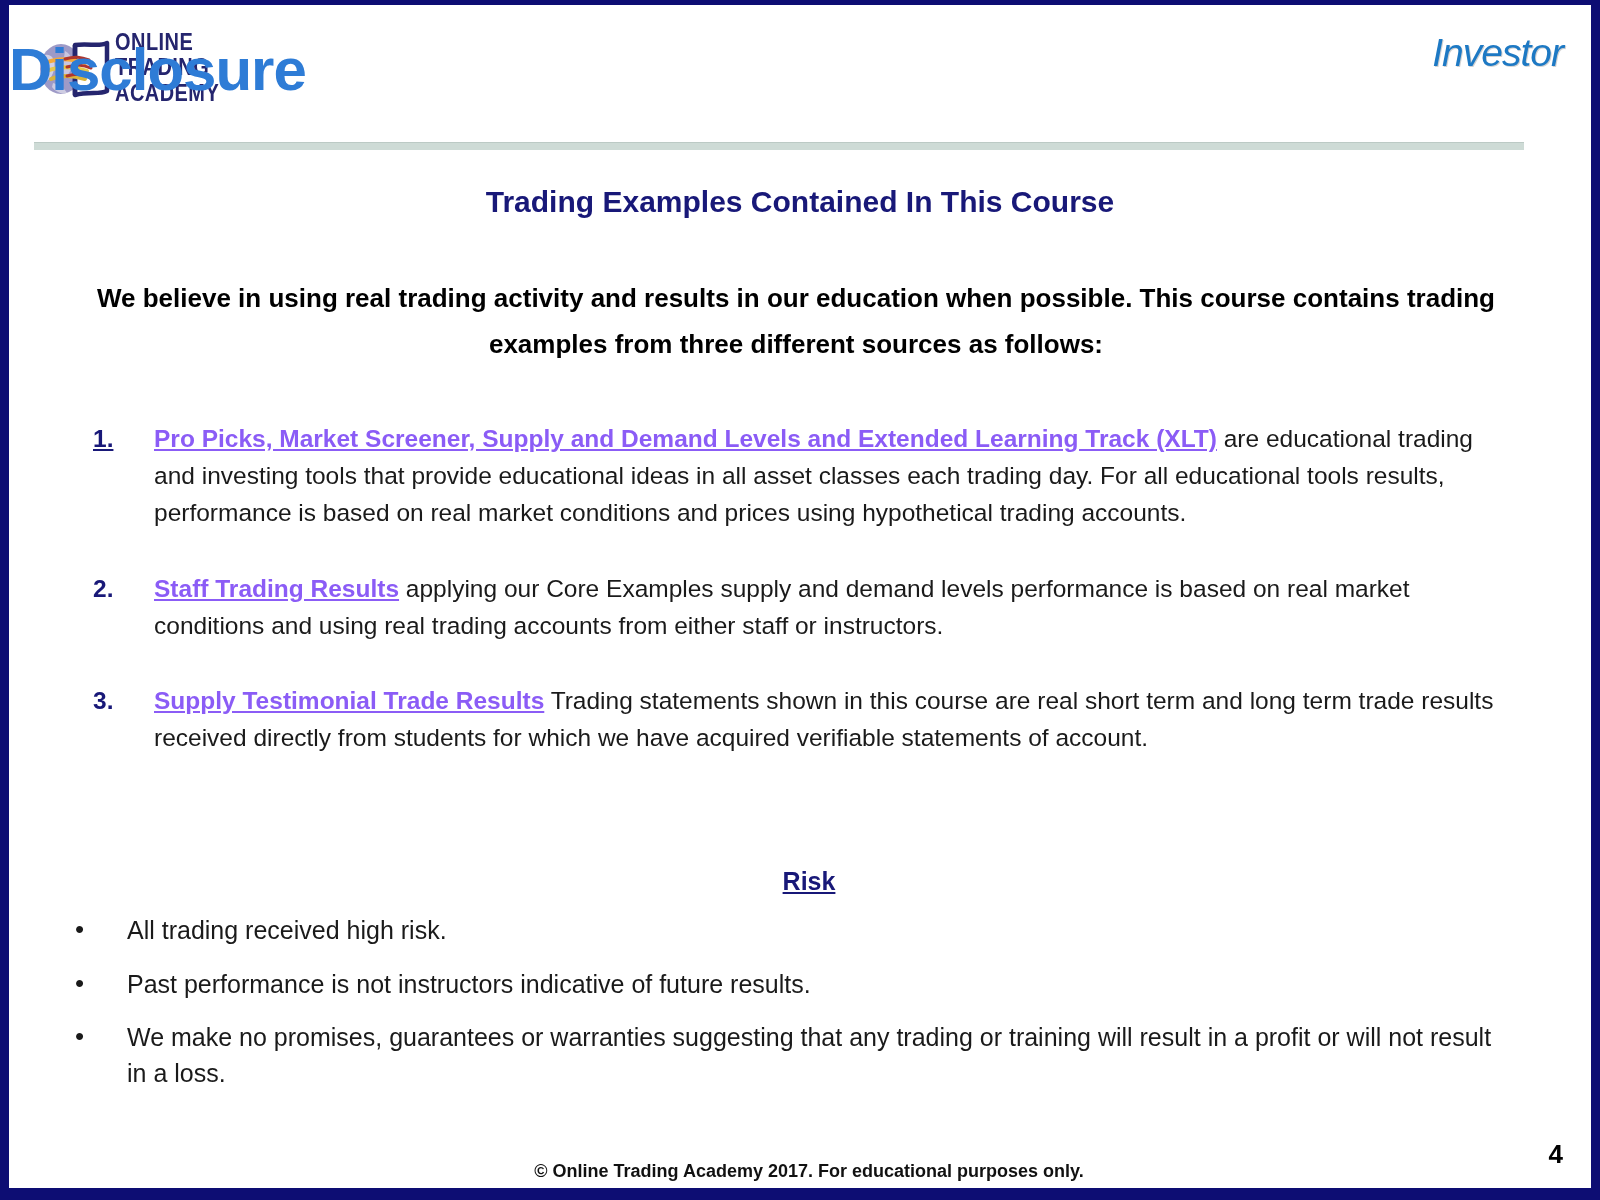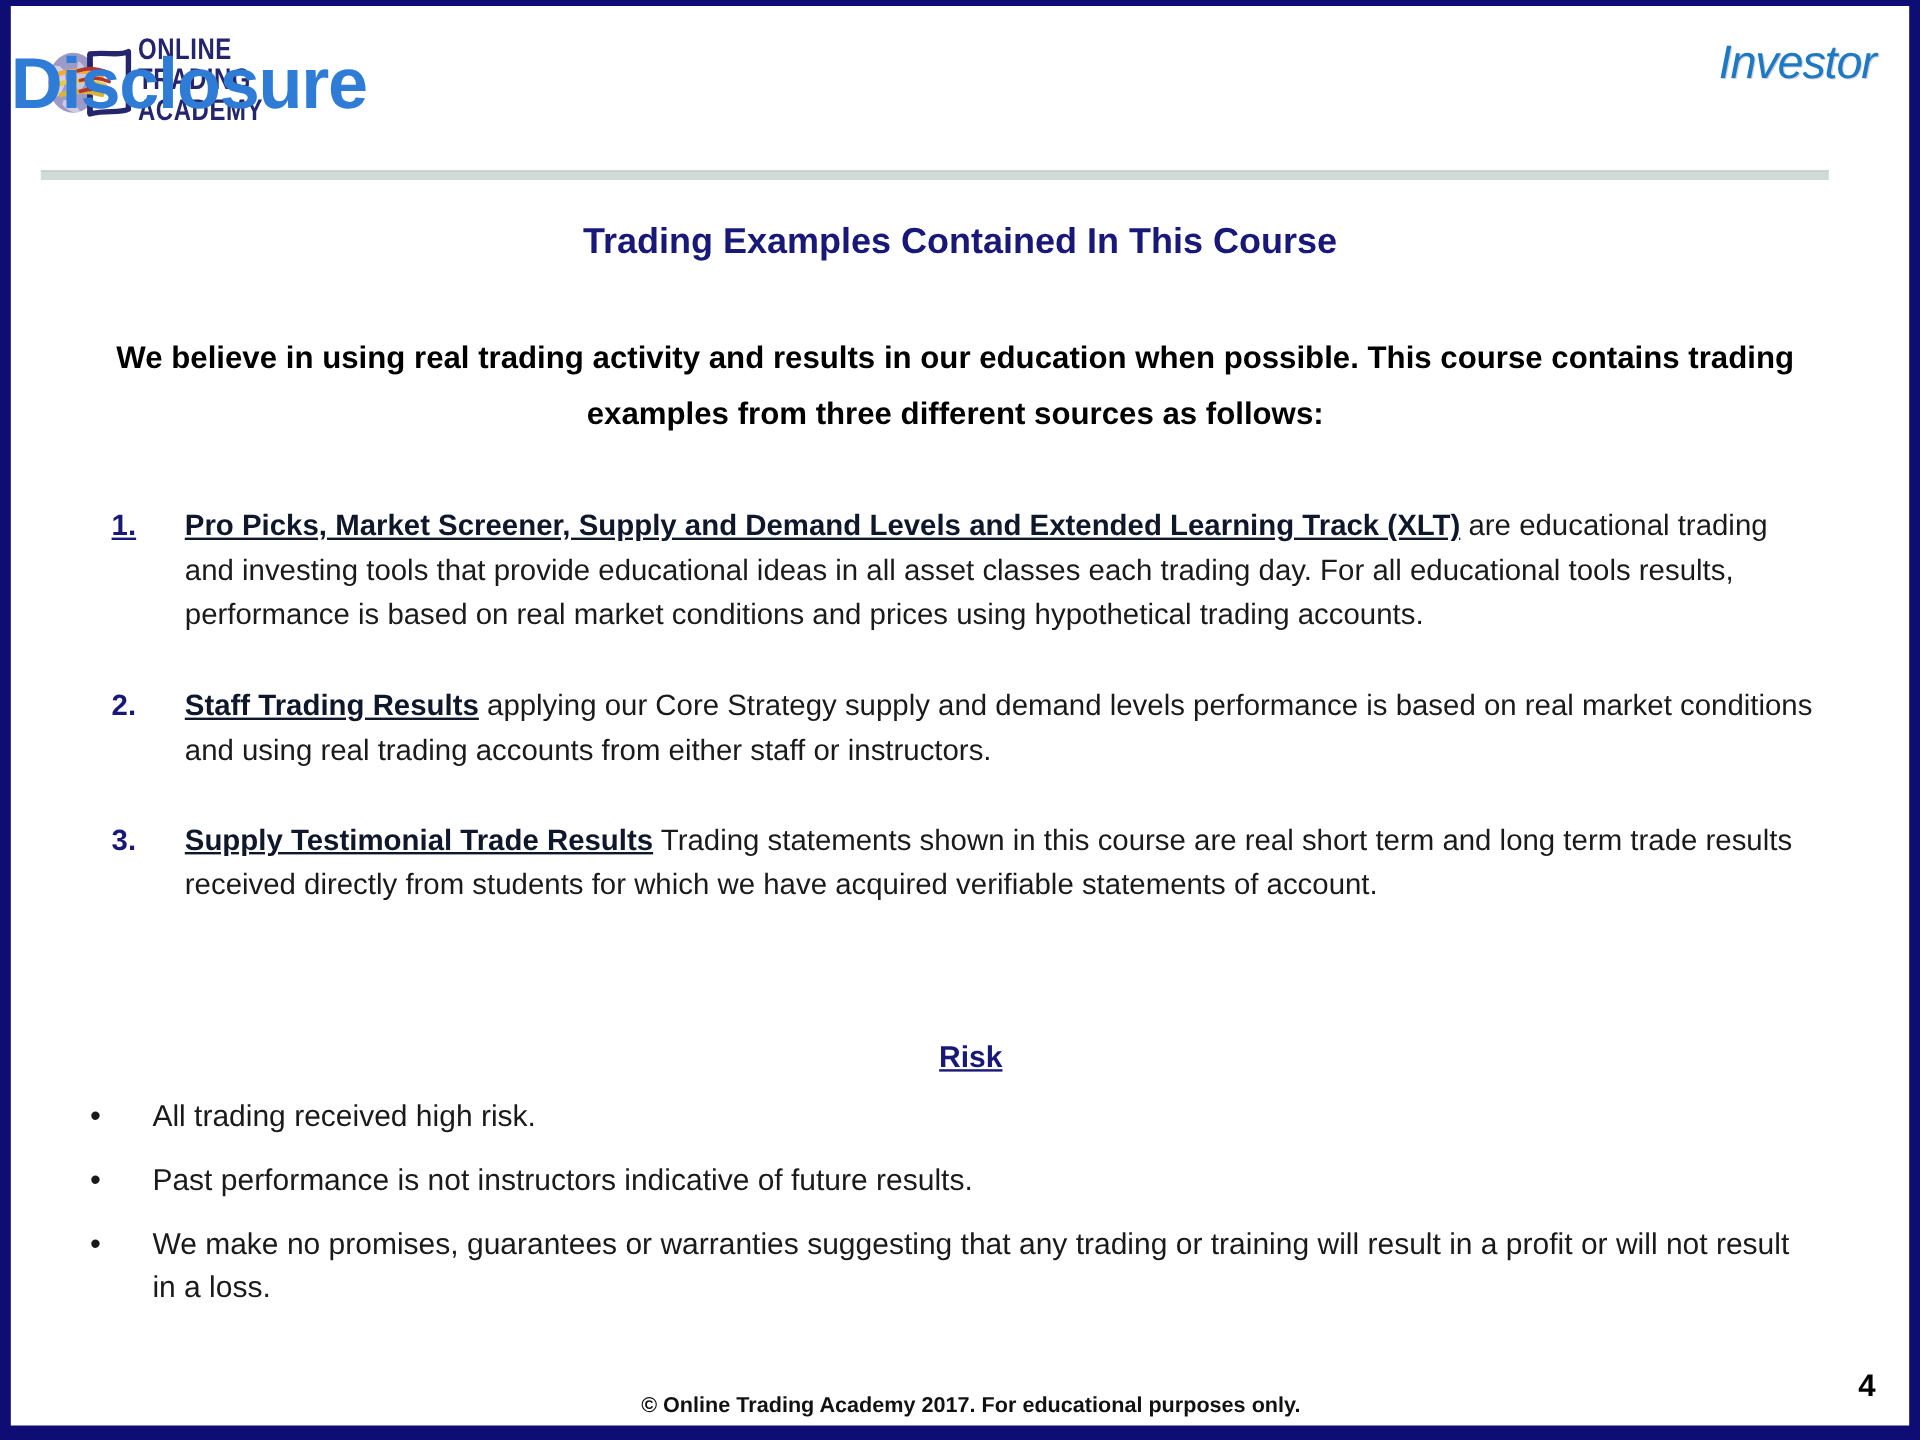--- a/index.html
+++ b/index.html
@@ -160,21 +160,21 @@
     position: absolute;
     left: 84px;
     top: 0;
     font-weight: bold;
     color: #181878;
     font-size: 24.5px;
   }
   .num-marker.underlined { text-decoration: underline; }
   .link-lead {
     font-weight: bold;
-    color: #0f172a;
+    color: #8b5cf6;
     text-decoration: underline;
   }
 
   .risk-heading {
     position: absolute;
     left: 0;
     top: 862px;
     width: 1600px;
     text-align: center;
     font-size: 25px;
@@ -276,21 +276,21 @@
 
   <div class="num-list">
 
     <div class="num-item">
       <span class="num-marker underlined">1.</span>
       <span class="link-lead">Pro Picks, Market Screener, Supply and Demand Levels and Extended Learning Track (XLT)</span><span> are educational trading and investing tools that provide educational ideas in all asset classes each trading day. For all educational tools results, performance is based on real market conditions and prices using hypothetical trading accounts.</span>
     </div>
 
     <div class="num-item">
       <span class="num-marker">2.</span>
-      <span class="link-lead">Staff Trading Results</span><span>  applying our Core Strategy supply and demand levels performance is based on real market conditions and using real trading accounts from either staff or instructors.</span>
+      <span class="link-lead">Staff Trading Results</span><span>  applying our Core Examples supply and demand levels performance is based on real market conditions and using real trading accounts from either staff or instructors.</span>
     </div>
 
     <div class="num-item">
       <span class="num-marker">3.</span>
       <span class="link-lead">Supply Testimonial Trade Results</span><span>  Trading statements shown in this course are real short term and long term trade results received directly from students for which we have acquired verifiable statements of account.</span>
     </div>
   </div>
 
   <div class="risk-heading">Risk</div>
 

